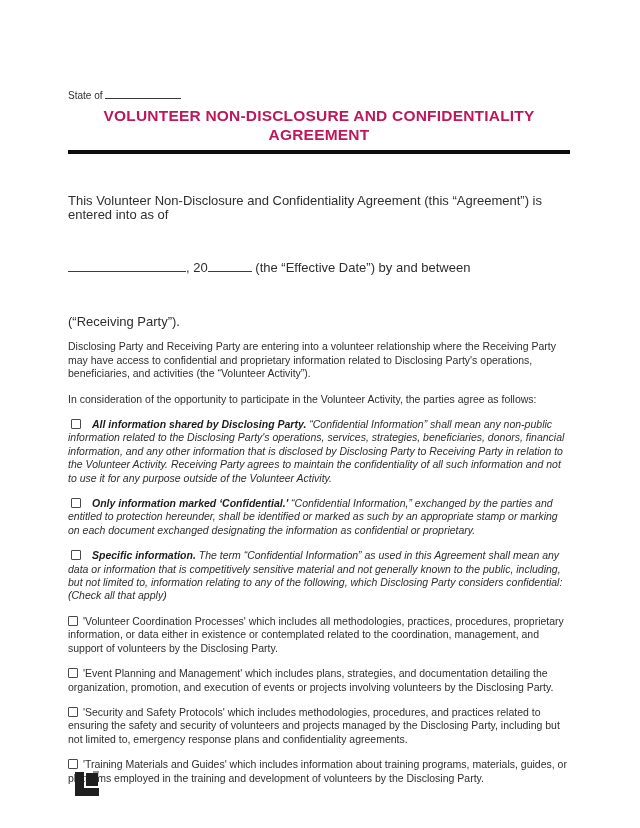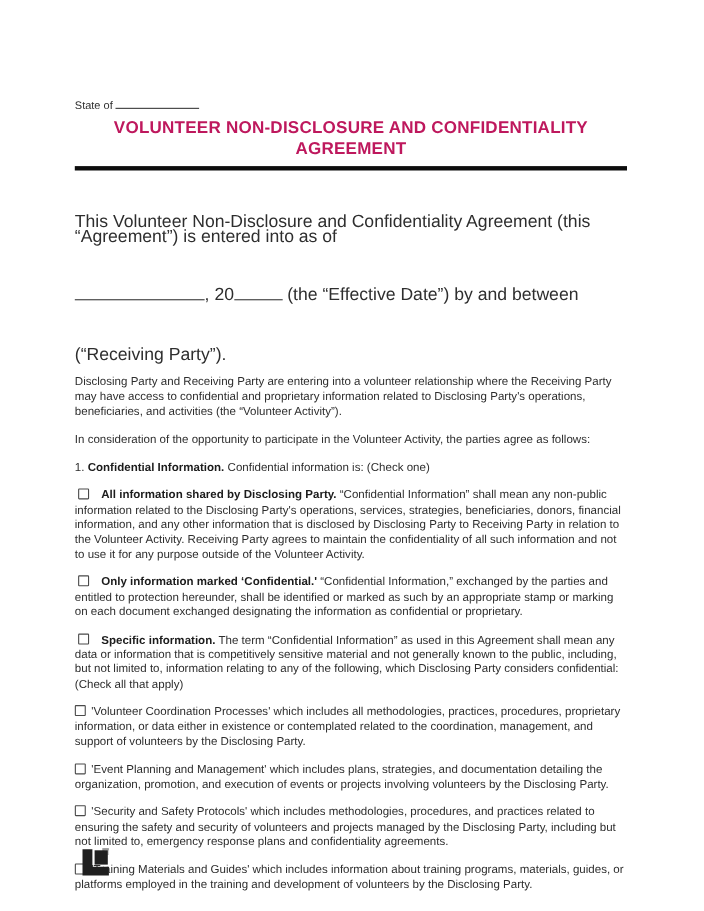--- a/index.html
+++ b/index.html
@@ -20,31 +20,31 @@
   }
   .state-blank{width:76px;}
   h1.doc-title{
     margin:4px 0 0 0;text-align:center;
     font-size:15.5px;line-height:19px;font-weight:bold;color:#be185d;
     letter-spacing:.2px;
   }
   .title-rule{height:4px;background:#0d0d0d;margin-top:6px;}
   p.para{margin:12px 0 0 0;}
   .intro{margin-top:13px;}
-  .intro .line{font-size:16px;line-height:13.6px;margin-top:40px;}
+  .intro .line{font-size:13px;line-height:13.6px;margin-top:40px;}
   .b-date{width:118px;}
   .b-year{width:44px;}
   .b-disclosing{width:170px;}
   .b-receiving{width:172px;}
   .sec-head .sec-bold{font-weight:bold;color:#1c1c1c;}
   .cb{
     display:inline-block;width:8px;height:8px;border:1.2px solid #4a4a4a;
     border-radius:1px;background:#fff;vertical-align:-1px;
   }
-  .opt{text-indent:3px;}
+  .opt{text-indent:3px;font-style:italic;}
   .opt .cb{margin-right:11px;}
   .opt .lead{font-weight:bold;color:#1c1c1c;}
   .sub-opt{margin:12px 0 0 47px;}
   .sub-opt .cb{margin-right:5px;}
   .footer-logo{position:absolute;left:74px;top:771px;width:26px;height:26px;}
 </style>
 </head>
 <body>
 
 <div class="page">
@@ -65,21 +65,20 @@
     <div class="line">
       <span class="blank b-date"></span><span>, 20</span><span class="blank b-year"></span><span> (the “Effective Date”) by and between</span>
     </div>
     <div class="line">(“Receiving Party”).</div>
   </div>
 
   <p class="para body-text">Disclosing Party and Receiving Party are entering into a volunteer relationship where the Receiving Party may have access to confidential and proprietary information related to Disclosing Party's operations, beneficiaries, and activities (the “Volunteer Activity”).</p>
 
   <p class="para body-text">In consideration of the opportunity to participate in the Volunteer Activity, the parties agree as follows:</p>
 
-  <p class="para body-text sec-head"><span>1. </span><span class="sec-bold">Confidential Information.</span><span>  Confidential information is: (Check one)</span></p>
 
   <p class="para body-text opt"><span class="cb"></span><span class="lead">All information shared by Disclosing Party.</span><span> “Confidential Information” shall mean any non-public information related to the Disclosing Party's operations, services, strategies, beneficiaries, donors, financial information, and any other information that is disclosed by Disclosing Party to Receiving Party in relation to the Volunteer Activity. Receiving Party agrees to maintain the confidentiality of all such information and not to use it for any purpose outside of the Volunteer Activity.</span></p>
 
   <p class="para body-text opt"><span class="cb"></span><span class="lead">Only information marked ‘Confidential.'</span><span> “Confidential Information,” exchanged by the parties and entitled to protection hereunder, shall be identified or marked as such by an appropriate stamp or marking on each document exchanged designating the information as confidential or proprietary.</span></p>
 
   <p class="para body-text opt"><span class="cb"></span><span class="lead">Specific information.</span><span> The term “Confidential Information” as used in this Agreement shall mean any data or information that is competitively sensitive material and not generally known to the public, including, but not limited to, information relating to any of the following, which Disclosing Party considers confidential: (Check all that apply)</span></p>
 
   <p class="para body-text sub-opt"><span class="cb"></span><span>'Volunteer Coordination Processes' which includes all methodologies, practices, procedures, proprietary information, or data either in existence or contemplated related to the coordination, management, and support of volunteers by the Disclosing Party.</span></p>
 
   <p class="para body-text sub-opt"><span class="cb"></span><span>'Event Planning and Management' which includes plans, strategies, and documentation detailing the organization, promotion, and execution of events or projects involving volunteers by the Disclosing Party.</span></p>

